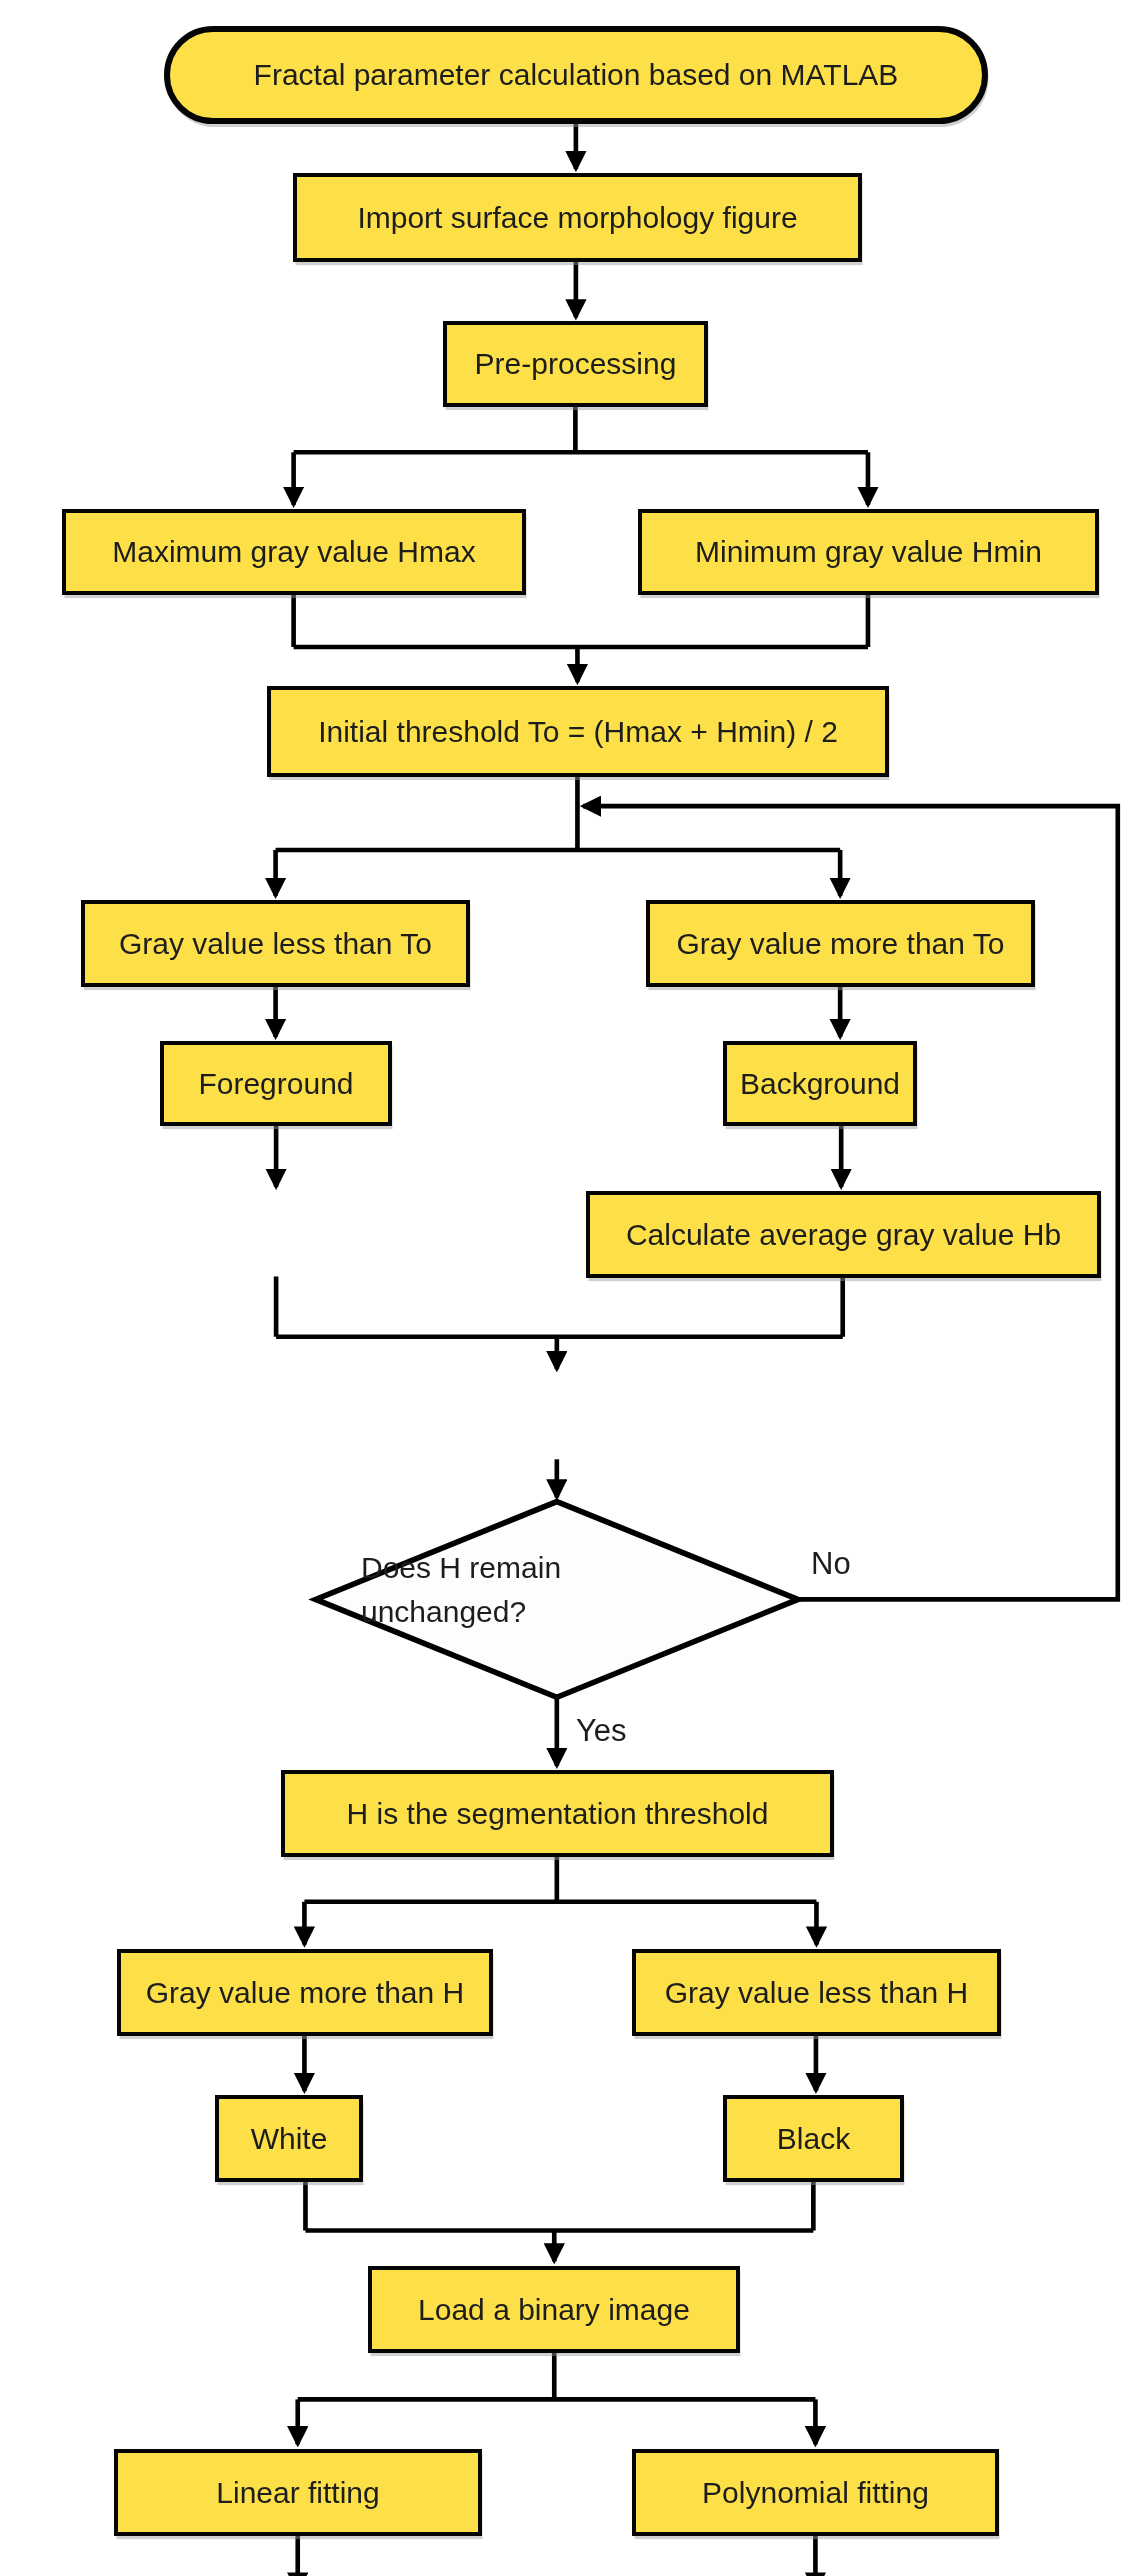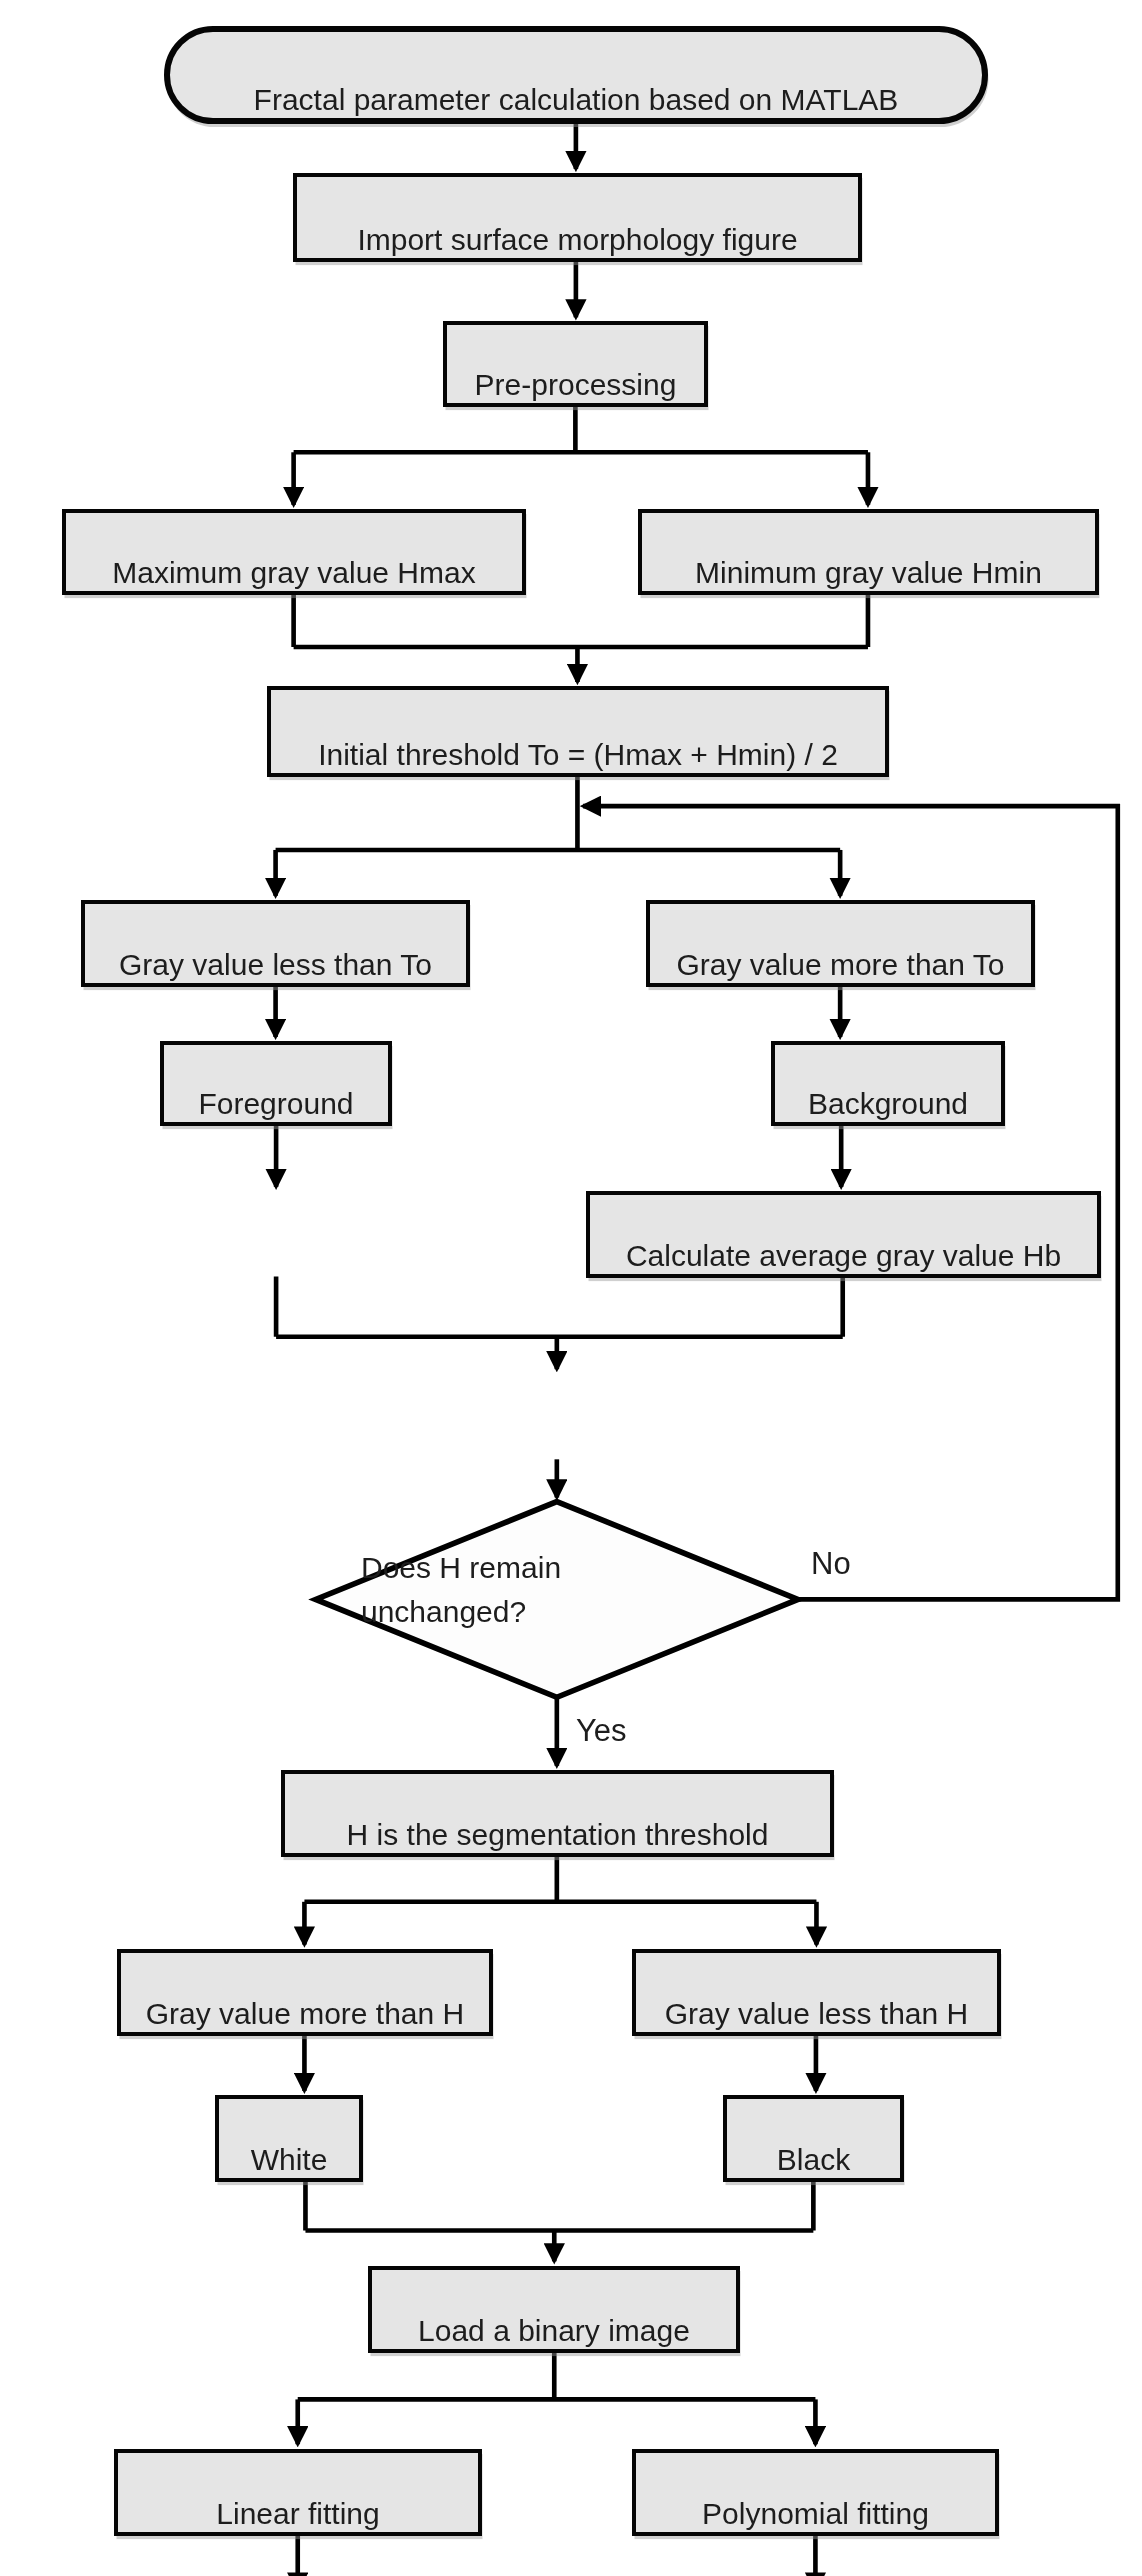--- a/index.html
+++ b/index.html
@@ -17,27 +17,27 @@
   }
   #connectors {
     position: absolute;
     left: 0; top: 0;
     width: 1142px;
     height: 2675px;
   }
   .node {
     position: absolute;
     box-sizing: border-box;
-    background: #e5e5e5;
+    background: #fde047;
     border: 4.6px solid #050505;
     color: #1d1d1d;
     font-size: 30px;
     line-height: 1.25;
     display: flex;
-    align-items: flex-end;
+    align-items: center;
     justify-content: center;
     text-align: center;
     box-shadow: 1.5px 4.1px 0 -1px rgba(150,150,150,0.45);
     z-index: 2;
   }
   .terminator {
     border-radius: 49px;
     border-width: 6.7px;
   }
   .edge-label {
@@ -139,21 +139,21 @@
   </div>
 
   <div class="node" style="left:81px; top:900px; width:389px; height:87px;">
     <span>Gray value less than To</span>
   </div>
 
   <div class="node" style="left:160px; top:1041px; width:232px; height:85px;">
     <span>Foreground</span>
   </div>
 
-  <div class="node" style="left:723px; top:1041px; width:234px; height:85px;margin-left:48px;">
+  <div class="node" style="left:723px; top:1041px; width:194px; height:85px;">
     <span>Background</span>
   </div>
 
 
   <div class="node" style="left:586px; top:1191px; width:515px; height:87px;">
     <span>Calculate average gray value Hb</span>
   </div>
 
 
   <div class="diamond-label">Does H remain

